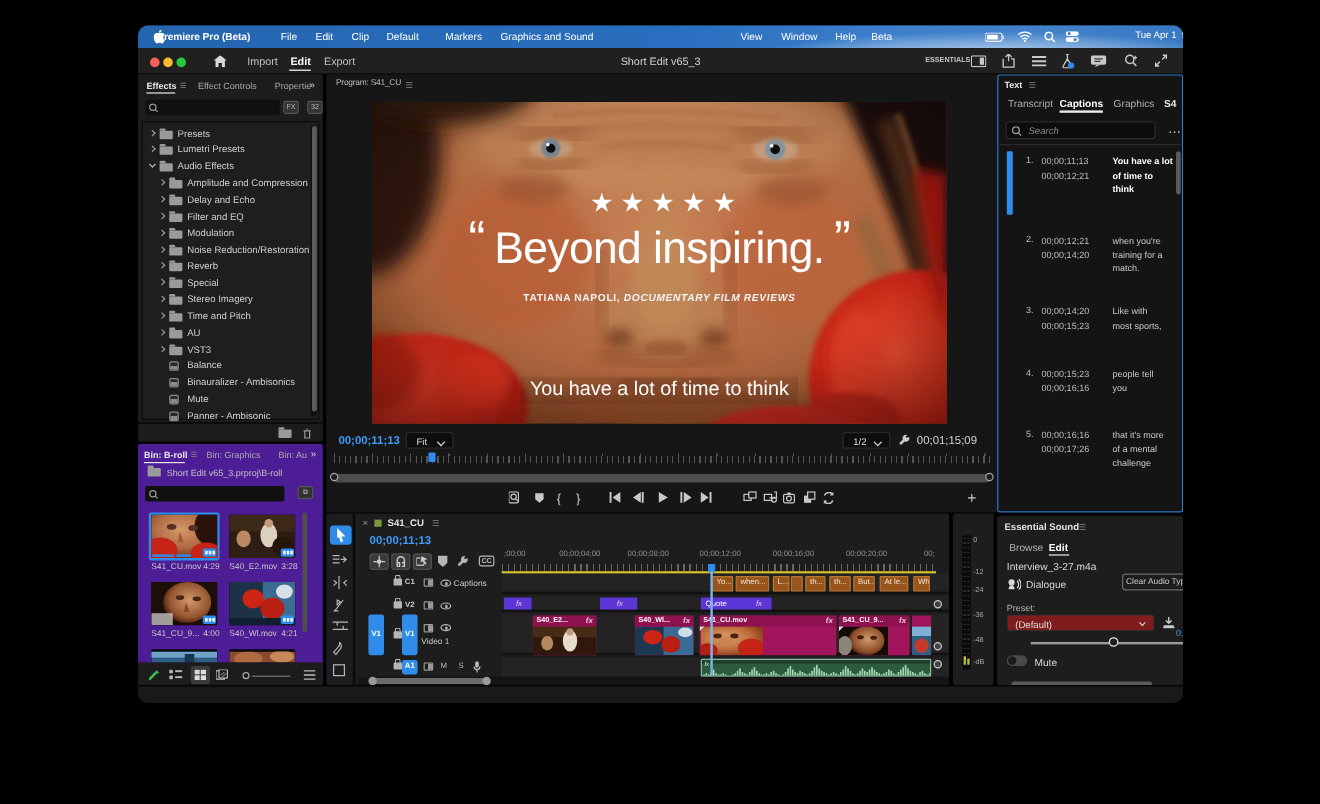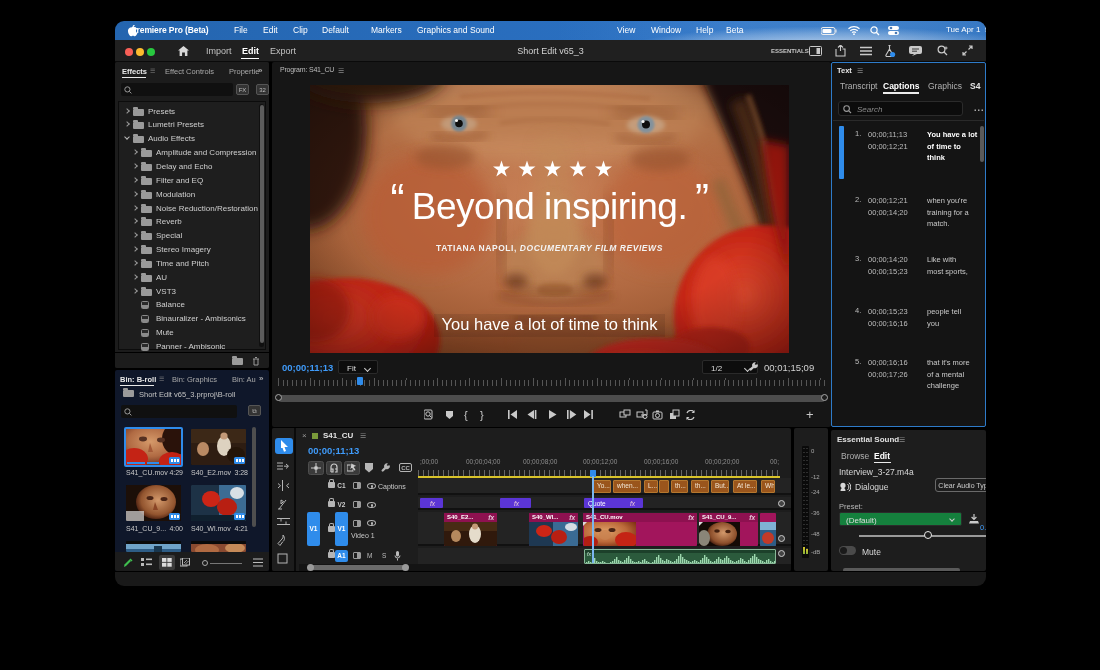--- a/index.html
+++ b/index.html
@@ -252,21 +252,21 @@
             </div>
       </div>
       <div class="abs" style="left:0;top:290px;width:154px;height:16px;background:#1c1c1c;border-top:1px solid #000;">
         <span class="fold" style="position:absolute;left:117px;top:5px;"></span>
         <svg class="abs" style="left:137px;top:4px;" width="8" height="9" viewBox="0 0 8 9">
               <path d="M1 2h6M2 2v6h4V2M3 0.5h2" stroke="#9a9a9a" stroke-width="1" fill="none"></path>
             </svg>
       </div>
     </div>
 
-    <div class="panel" id="binpanel" style="left:0;top:308px;width:154px;height:201px;background:#0f172a;">
+    <div class="panel" id="binpanel" style="left:0;top:308px;width:154px;height:201px;background:#4c1d95;">
       <div class="abs" style="left:0;top:0;width:154px;height:17px;">
         <span class="abs ptab" style="left:5px;top:5px;"><b>Bin: B-roll</b></span>
         <span class="abs" style="left:44px;top:5px;color:#888;font-size:6px;">☰</span>
         <span class="abs ptab" style="left:57px;top:5px;">Bin: Graphics</span>
         <span class="abs ptab" style="left:117px;top:5px;">Bin: Au</span>
         <span class="abs" style="left:5px;top:15px;width:34px;border-bottom:1.5px solid #e8e8e8;"></span>
         <span class="abs" style="left:144px;top:4px;color:#ccc;font-size:8px;">»</span>
       </div>
       <div class="abs" style="left:8px;top:19px;width:146px;height:12px;color:#c2c2c2;font-size:8px;">
         <span class="fold" style="position:absolute;left:0;top:1px;"></span>
@@ -493,21 +493,21 @@
         <div class="abs" style="left:0;top:96px;width:479px;height:50px;text-align:center;color:#fff;font-size:37px;letter-spacing:-0.5px;white-space:nowrap;">
           <span style="position:relative;top:-6px;font-size:42px;">“ </span>Beyond inspiring.<span style="position:relative;top:-6px;font-size:42px;"> ”</span>
         </div>
         <div class="abs" style="left:0;top:158px;width:479px;text-align:center;color:#f3f3f3;font-size:8.5px;font-weight:bold;letter-spacing:.55px;">TATIANA NAPOLI, <i>DOCUMENTARY FILM REVIEWS</i></div>
         <div class="abs" style="left:0;top:229px;width:479px;text-align:center;">
           <span style="display:inline-block;background:rgba(20,10,8,.10);color:#fff;font-size:16.5px;padding:1px 8px 3px;">You have a lot of time to think</span>
         </div>
       </div>
       <div class="abs" style="left:10px;top:300px;color:#3f9bfa;font-size:9.5px;font-weight:bold;">00;00;11;13</div>
       <div class="abs dd" style="left:66px;top:298px;width:40px;">Fit</div>
-      <div class="abs dd" style="left:430px;top:298px;width:56px;">1/2</div>
+      <div class="abs dd" style="left:430px;top:298px;width:40px;">1/2</div>
       <svg class="abs" style="left:477px;top:300px;" width="10" height="10" viewBox="0 0 10 10">
             <path d="M8.6 2.2a2.8 2.8 0 0 1-3.7 3.7L2.5 8.3a1.1 1.1 0 0 1-1.6-1.6l2.4-2.4a2.8 2.8 0 0 1 3.7-3.7L5.6 2l.8.8z" fill="#c9c9c9"></path>
           </svg>
       <div class="abs" style="left:492px;top:300px;color:#d2d2d2;font-size:9.5px;">00;01;15;09</div>
       <div class="abs" style="left:6px;top:318px;width:547px;height:6px;background:repeating-linear-gradient(90deg,#555 0 1px,transparent 1px 4.55px);"></div>
       <div class="abs" style="left:6px;top:316px;width:547px;height:2px;background:repeating-linear-gradient(90deg,#555 0 1px,transparent 1px 31.9px);"></div>
       <div class="abs" style="left:85px;top:315px;width:6px;height:8px;background:#2f8ceb;border-radius:1px;"></div>
       <div class="abs" style="left:6px;top:333px;width:547px;height:7px;background:#4d4d4d;border-radius:4px;"></div>
       <span class="abs" style="left:3px;top:332px;width:7px;height:7px;border:1.3px solid #a8a8a8;border-radius:50%;background:#1d1d1d;"></span>
       <span class="abs" style="left:549px;top:332px;width:7px;height:7px;border:1.3px solid #a8a8a8;border-radius:50%;background:#1d1d1d;"></span>
@@ -918,21 +918,21 @@
       <div class="abs" style="left:43px;top:32px;width:17px;border-bottom:1.5px solid #ececec;"></div>
       <div class="abs" style="left:8px;top:37px;color:#d8d8d8;font-size:8.5px;">Interview_3-27.m4a</div>
       <svg class="abs" style="left:8px;top:52px" width="12" height="10" viewBox="0 0 12 10">
             <circle cx="4" cy="3.4" r="2.6" fill="#d8d8d8"></circle>
             <path d="M1.5 9c0-2 1.2-3.2 2.5-3.2S6.5 7 6.5 9z" fill="#d8d8d8"></path>
             <path d="M8.5 2a4 4 0 0 1 0 6M10 .7a6 6 0 0 1 0 8.6" stroke="#d8d8d8" fill="none" stroke-width="1"></path>
           </svg>
       <div class="abs" style="left:24px;top:52px;color:#d8d8d8;font-size:8.5px;">Dialogue</div>
       <div class="abs" style="left:104px;top:48px;width:56px;height:14px;border:1px solid #6a6a6a;border-radius:3px;color:#ccc;font-size:7px;line-height:13px;text-align:center;">Clear Audio Typ</div>
       <div class="abs" style="left:8px;top:72px;color:#b8b8b8;font-size:7.5px;">Preset:</div>
-      <div class="abs" style="left:8px;top:82px;width:123px;height:14px;background:#15803d;border:1px solid #2b2b2b;border-radius:2px;color:#ddd;font-size:8px;padding-left:40px;">
+      <div class="abs" style="left:8px;top:82px;width:123px;height:14px;background:#7f1d1d;border:1px solid #2b2b2b;border-radius:2px;color:#ddd;font-size:8px;padding-left:40px;">
         <span class="abs" style="left:6px;top:3px;">(Default)</span>
         <span class="chd" style="left:110px;top:4px;border-color:#ccc;"></span>
       </div>
       <svg class="abs" style="left:138px;top:84px" width="10" height="10" viewBox="0 0 10 10">
             <path d="M5 0v5M2.6 3L5 5.4 7.4 3" stroke="#c9c9c9" fill="none" stroke-width="1.2"></path>
             <path d="M1 7h8l1 2.6H0z" fill="#c9c9c9"></path>
           </svg>
       <div class="abs" style="left:149px;top:93px;color:#3f9bfa;font-size:7.5px;">0.0</div>
       <div class="abs" style="left:28px;top:105px;width:127px;height:1.5px;background:#9a9a9a;"></div>
       <div class="abs" style="left:93px;top:101px;width:8px;height:8px;border:1.5px solid #e8e8e8;border-radius:50%;background:#1d1d1d;"></div>

